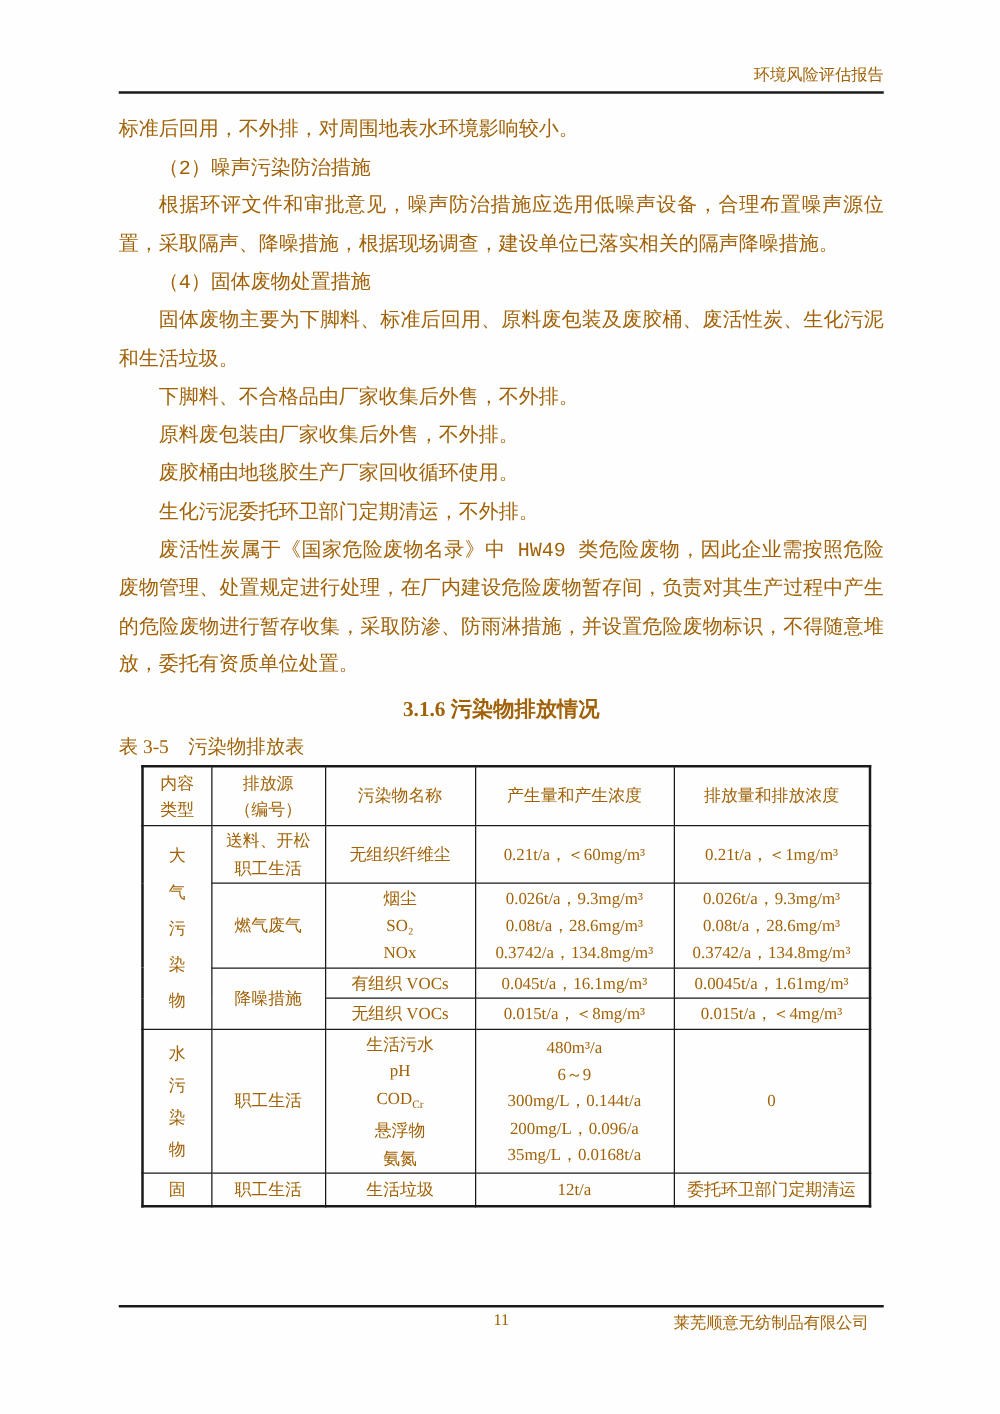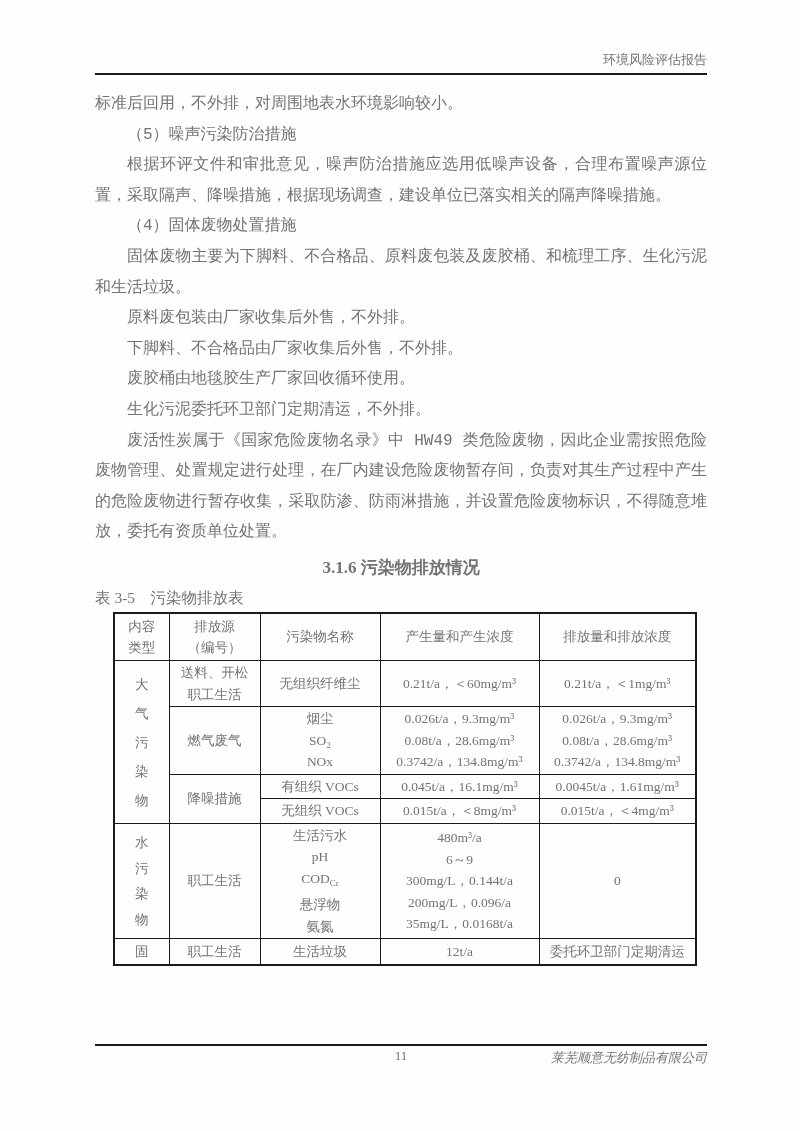--- a/index.html
+++ b/index.html
@@ -1,20 +1,20 @@
 <!DOCTYPE html>
 <html><head>
 <meta charset="utf-8">
 <style>
   html,body { margin:0; padding:0; background:#ffffff; }
   .page {
     position: relative;
     width: 800px; height: 1131px;
     background: #fefefe;
-    color: #737373;
+    color: #a16207;
     font-family: "Liberation Serif", "DejaVu Serif", serif;
     overflow: hidden;
   }
   .header {
     position: absolute; top: 52px; left: 95px; width: 612px;
     text-align: right; font-size: 13px; line-height: 15px;
     padding-bottom: 6px; border-bottom: 2px solid #1a1a1a;
   }
   .body {
     position: absolute; top: 89px; left: 95px; width: 612px;
@@ -43,39 +43,39 @@
   .vcat { width: 17px; margin: 0 auto; word-break: break-all; }
   .vcat-air  { line-height: 29px; }
   .vcat-water{ line-height: 25.5px; }
   .subsc { font-size: 9px; vertical-align: -3px; }
   .footer {
     position: absolute; top: 1044px; left: 95px; width: 612px;
     border-top: 2px solid #1a1a1a; padding-top: 2px;
     font-size: 13px; line-height: 16px;
   }
   .page-num { text-align: center; }
-  .company { position: absolute; right: 0; top: 4px; font-style: italic; }
+  .company { position: absolute; right: 12px; top: 4px; }
 </style>
 </head>
 <body>
 
 <div class="page">
 
   <div class="header">
     <span>环境风险评估报告</span>
   </div>
 
   <div class="body">
     <p class="para">标准后回用，不外排，对周围地表水环境影响较小。</p>
-    <p class="para indent">（5）噪声污染防治措施</p>
+    <p class="para indent">（2）噪声污染防治措施</p>
     <p class="para indent">根据环评文件和审批意见，噪声防治措施应选用低噪声设备，合理布置噪声源位置，采取隔声、降噪措施，根据现场调查，建设单位已落实相关的隔声降噪措施。</p>
     <p class="para indent">（4）固体废物处置措施</p>
-    <p class="para indent">固体废物主要为下脚料、不合格品、原料废包装及废胶桶、和梳理工序、生化污泥和生活垃圾。</p>
+    <p class="para indent">固体废物主要为下脚料、标准后回用、原料废包装及废胶桶、废活性炭、生化污泥和生活垃圾。</p>
+    <p class="para indent">下脚料、不合格品由厂家收集后外售，不外排。</p>
     <p class="para indent">原料废包装由厂家收集后外售，不外排。</p>
-    <p class="para indent">下脚料、不合格品由厂家收集后外售，不外排。</p>
     <p class="para indent">废胶桶由地毯胶生产厂家回收循环使用。</p>
     <p class="para indent">生化污泥委托环卫部门定期清运，不外排。</p>
     <p class="para indent">废活性炭属于《国家危险废物名录》中 HW49 类危险废物，因此企业需按照危险废物管理、处置规定进行处理，在厂内建设危险废物暂存间，负责对其生产过程中产生的危险废物进行暂存收集，采取防渗、防雨淋措施，并设置危险废物标识，不得随意堆放，委托有资质单位处置。</p>
 
     <h3 class="heading">3.1.6 污染物排放情况</h3>
     <div class="caption">表 3-5　污染物排放表</div>
 
     <table class="pollutant">
       <colgroup>
         <col style="width:55px">

